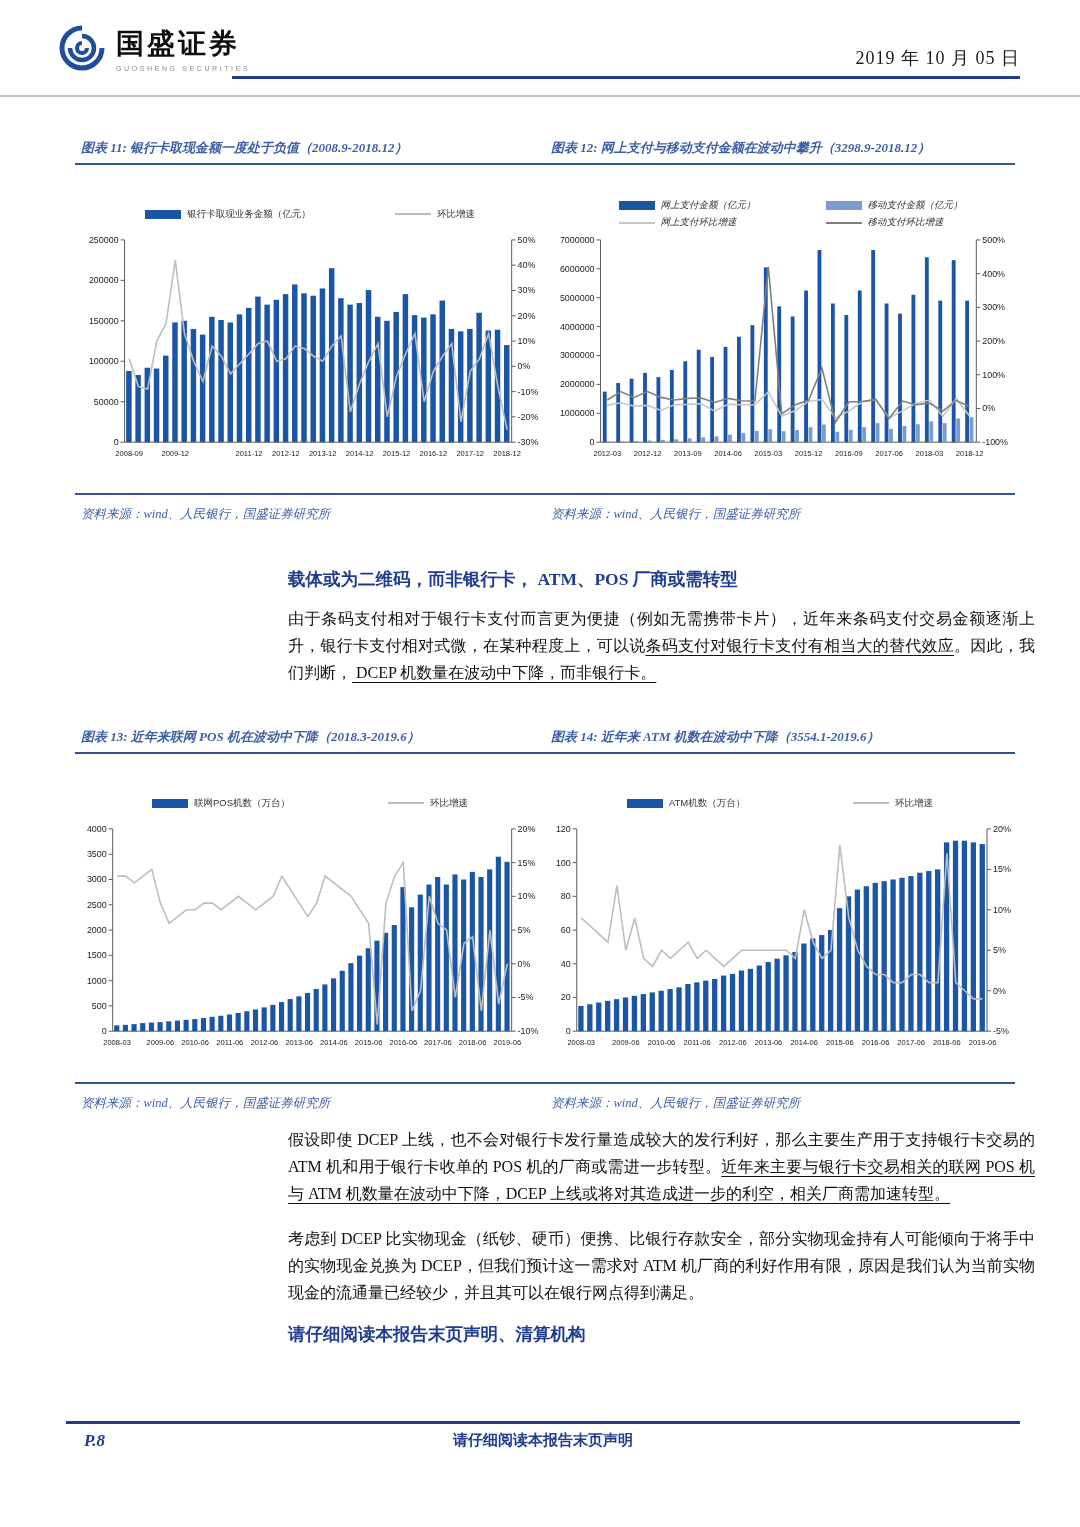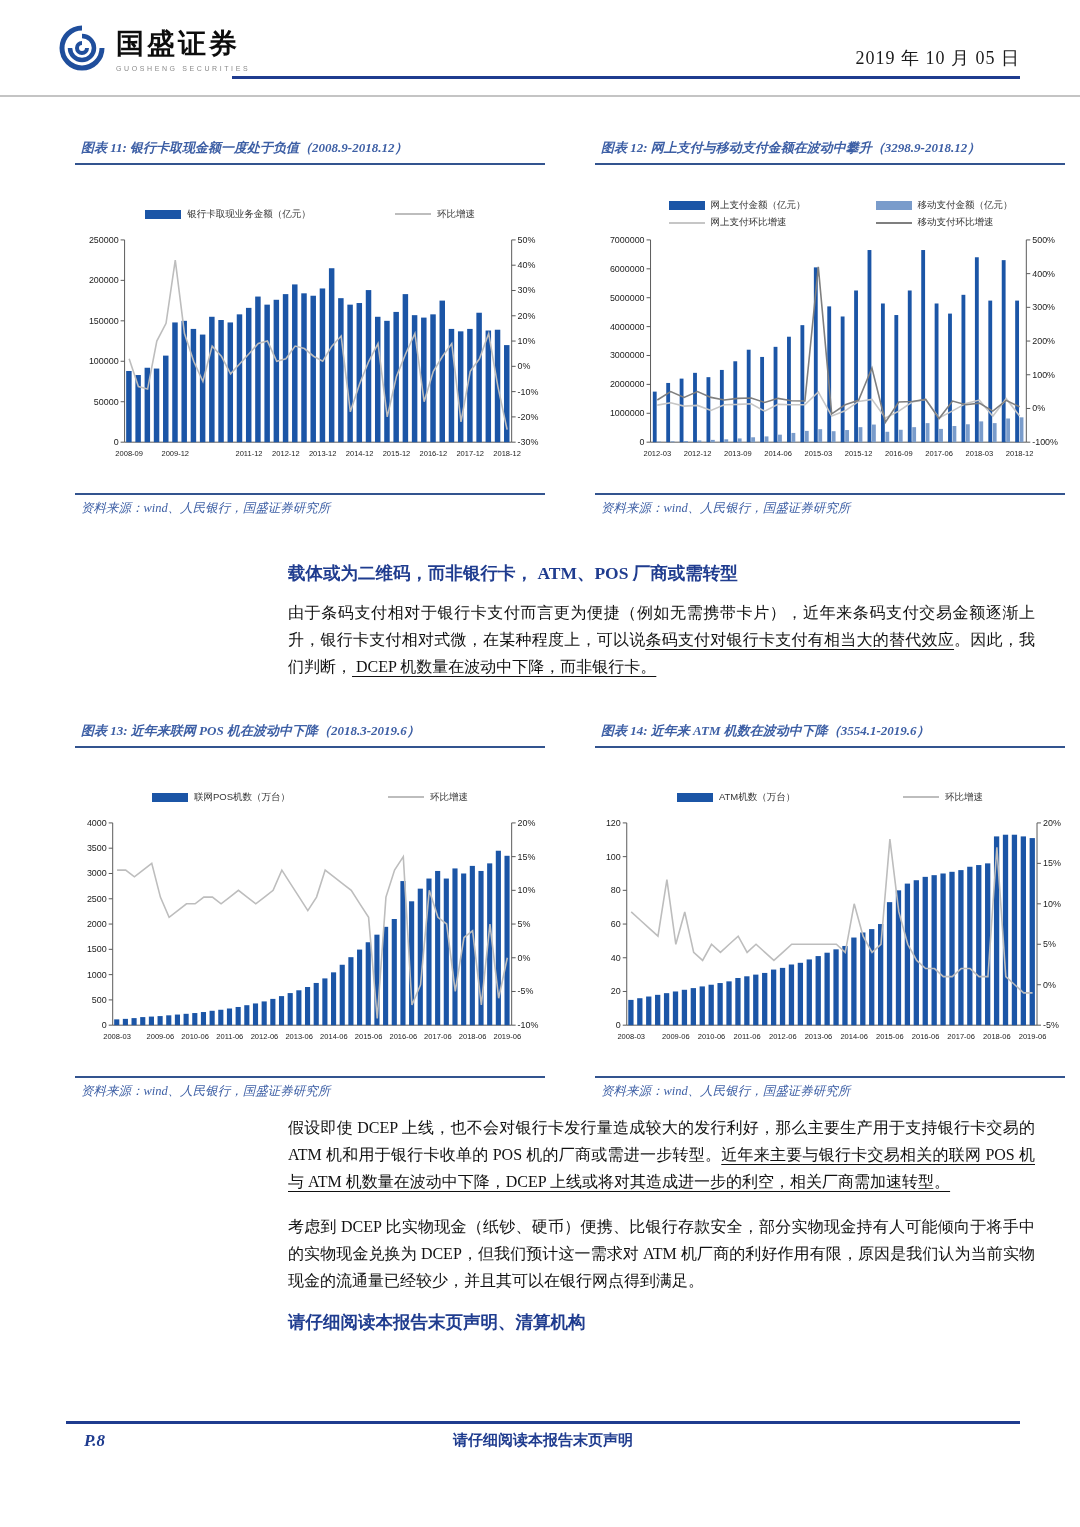--- a/index.html
+++ b/index.html
@@ -12,34 +12,34 @@
   .brand{display:flex;align-items:center;gap:10px;}
   .logo{width:48px;height:48px;}
   .brand-name{font-size:28px;font-weight:bold;letter-spacing:3px;color:#0d0d0d;}
   .brand-sub{font-size:7px;letter-spacing:2.6px;color:#8a8a8a;margin-top:2px;
              font-family:"Liberation Sans",sans-serif;}
   .report-date{font-size:18px;color:#1a1a1a;letter-spacing:1px;padding-bottom:2px;}
   .navy-rule{height:3px;background:#1F3C8F;margin:0 60px 0 232px;}
   .gray-rule{height:2px;background:#C4C4C4;margin-top:16px;}
 
   
-  .figure-row{display:flex;gap:50px;padding:0 15px 0 75px;margin-top:42px;}
+  .figure-row{display:flex;padding:0 15px 0 75px;margin-top:42px;}
   .fig{flex:0 0 470px;width:470px;margin:0;}
   .fig-title{font-size:13px;font-style:italic;font-weight:bold;color:#3D5FA5;
              padding:0 0 6px 6px;border-bottom:2px solid #33548F;white-space:nowrap;}
   .chart{padding:32px 2px 26px;}
   .legend{display:flex;flex-wrap:wrap;justify-content:space-around;align-items:center;
           min-height:34px;padding:0 26px;font-family:"Liberation Sans",sans-serif;}
-  .legend.grid2{justify-content:flex-start;}
+  .legend.grid2{justify-content:flex-start;font-style:italic;}
   .lg-item{display:flex;align-items:center;gap:6px;font-size:9.5px;color:#333;}
   .legend.grid2 .lg-item{flex:0 0 50%;box-sizing:border-box;padding-left:11%;height:16px;}
   .sw-bar{display:inline-block;width:36px;height:9px;}
   .sw-line{display:inline-block;width:36px;height:2px;}
   .lg-label{white-space:nowrap;}
-  .fig-source{border-top:2px solid #33548F;padding:5px 0 0 6px;font-size:12.5px;
+  .fig-source{border-top:2px solid #33548F;padding:11px 0 0 6px;font-size:12.5px;
               font-style:italic;color:#3D5FA5;}
 
   
   .body-block{margin:0 45px 0 288px;}
   .sec-heading{font-size:17.5px;font-weight:bold;color:#1F3C8F;margin:44px 0 0 0;}
   .sec-heading.closing{margin-top:16px;}
   .body-para{font-size:16px;line-height:27px;text-align:justify;margin:14px 0 0 0;}
   .body-para .u{text-decoration:underline;text-underline-offset:4px;}
   .para-gap{margin-top:18px;}
 

